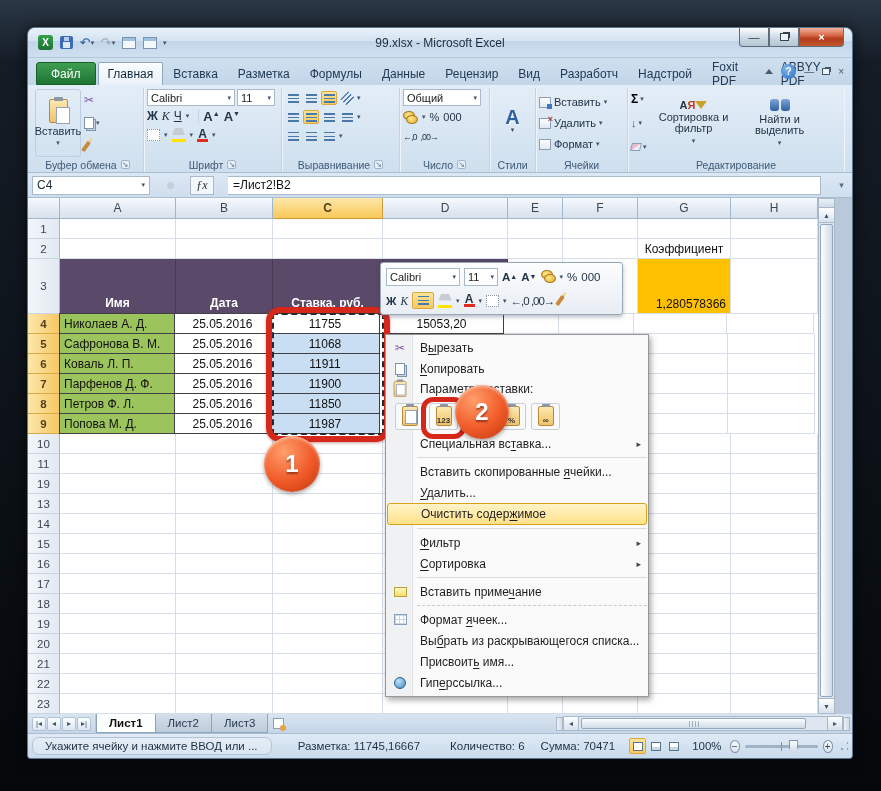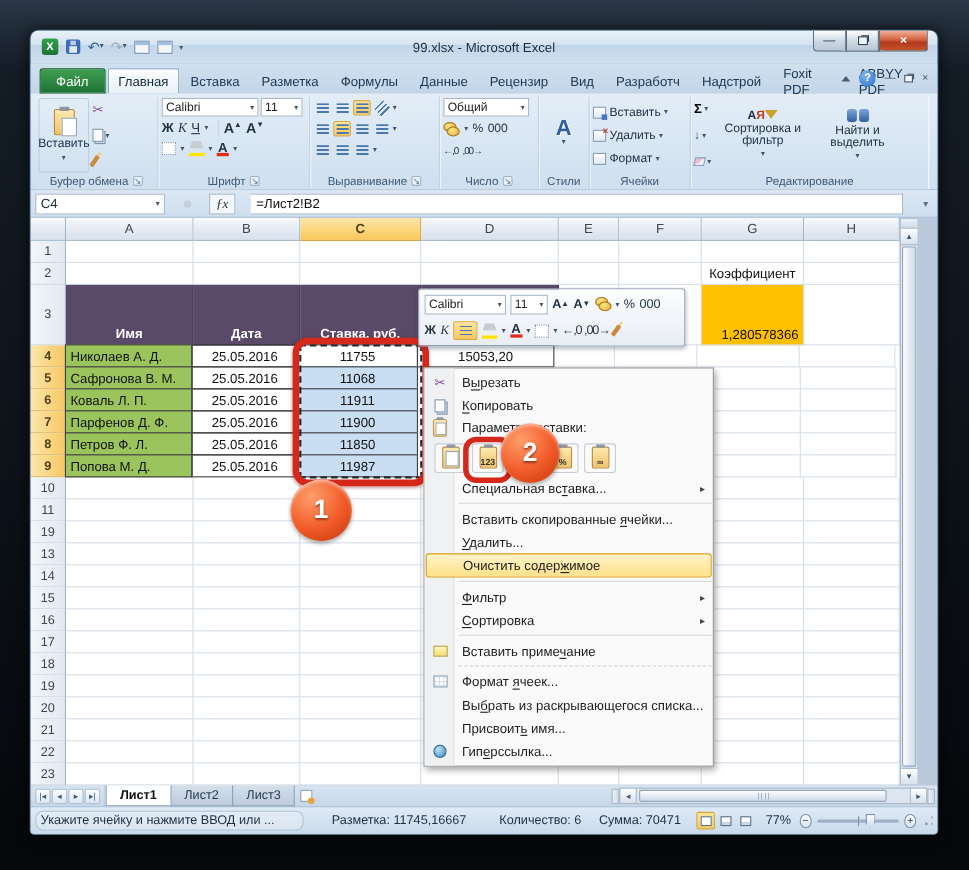--- a/index.html
+++ b/index.html
@@ -203,21 +203,21 @@
   .hnub{width:7px;height:14px;background:linear-gradient(90deg,#eaf1f8,#cfdbe8);border:1px solid #aab8c8;}
   .hsb{width:16px;height:15px;display:flex;align-items:center;justify-content:center;font-size:8px;color:#41536b;
     background:linear-gradient(180deg,#fdfeff,#d7e1ec);border:1px solid #aab8c8;}
   .htrack{width:248px;height:15px;background:#dde6f0;border:1px solid #aab8c8;border-left:none;border-right:none;position:relative;}
   .hthumb{position:absolute;left:2px;top:1px;width:225px;height:11px;background:linear-gradient(180deg,#fdfeff,#cfdae8);
     border:1px solid #8fa8c0;border-radius:2px;display:flex;align-items:center;justify-content:center;}
   .grip3{width:10px;height:6px;background:repeating-linear-gradient(90deg,#9fb2c6 0 1px,transparent 1px 3px);}
   
   .statusbar{height:24px;display:flex;align-items:center;font-size:11.5px;color:#1f3043;
     background:linear-gradient(180deg,#dfeaf5,#c9daeb);border-radius:0 0 3px 3px;padding:0 4px;}
-  .sbmsg{width:312px;height:18px;display:flex;align-items:center;padding-left:4px;border:1px solid #b3c4d6;
+  .sbmsg{width:312px;height:18px;display:flex;align-items:center;padding-left:12px;border:1px solid #b3c4d6;
     border-radius:7px;background:rgba(255,255,255,.25);}
   .sbitem{white-space:nowrap;}
   .views{display:flex;gap:1px;}
   .vwb{width:17px;height:16px;display:flex;align-items:center;justify-content:center;border:1px solid transparent;border-radius:2px;}
   .vwb.on{background:linear-gradient(180deg,#fde49c,#f9c95e);border-color:#d9a93c;}
   .vwi{width:10px;height:9px;border:1px solid #5a7590;background:#fff;}
   .vwi.b{background:linear-gradient(#fff 60%,#c9d6e4 60%);}
   .zminus,.zplus{width:13px;height:13px;border:1px solid #7d93ad;border-radius:50%;display:flex;align-items:center;
     justify-content:center;font-size:10px;color:#33475c;background:linear-gradient(180deg,#fdfeff,#d7e1ec);}
   .ztrack{width:96px;height:3px;background:#9fb2c6;border-radius:2px;margin:0 5px;position:relative;}
@@ -963,21 +963,21 @@
       <span class="vwb on">
             <span class="vwi"></span>
           </span>
       <span class="vwb">
             <span class="vwi b"></span>
           </span>
       <span class="vwb">
             <span class="vwi b"></span>
           </span>
     </div>
-    <div class="sbitem" style="margin-left:10px;">77%</div>
+    <div class="sbitem" style="margin-left:10px;">100%</div>
     <span class="zminus" style="margin-left:8px;">−</span>
     <span class="ztrack">
           <span class="zthumb"></span>
         </span>
     <span class="zplus">+</span>
     <span class="sgrip"></span>
   </div>
 
  </div>
 </div>

